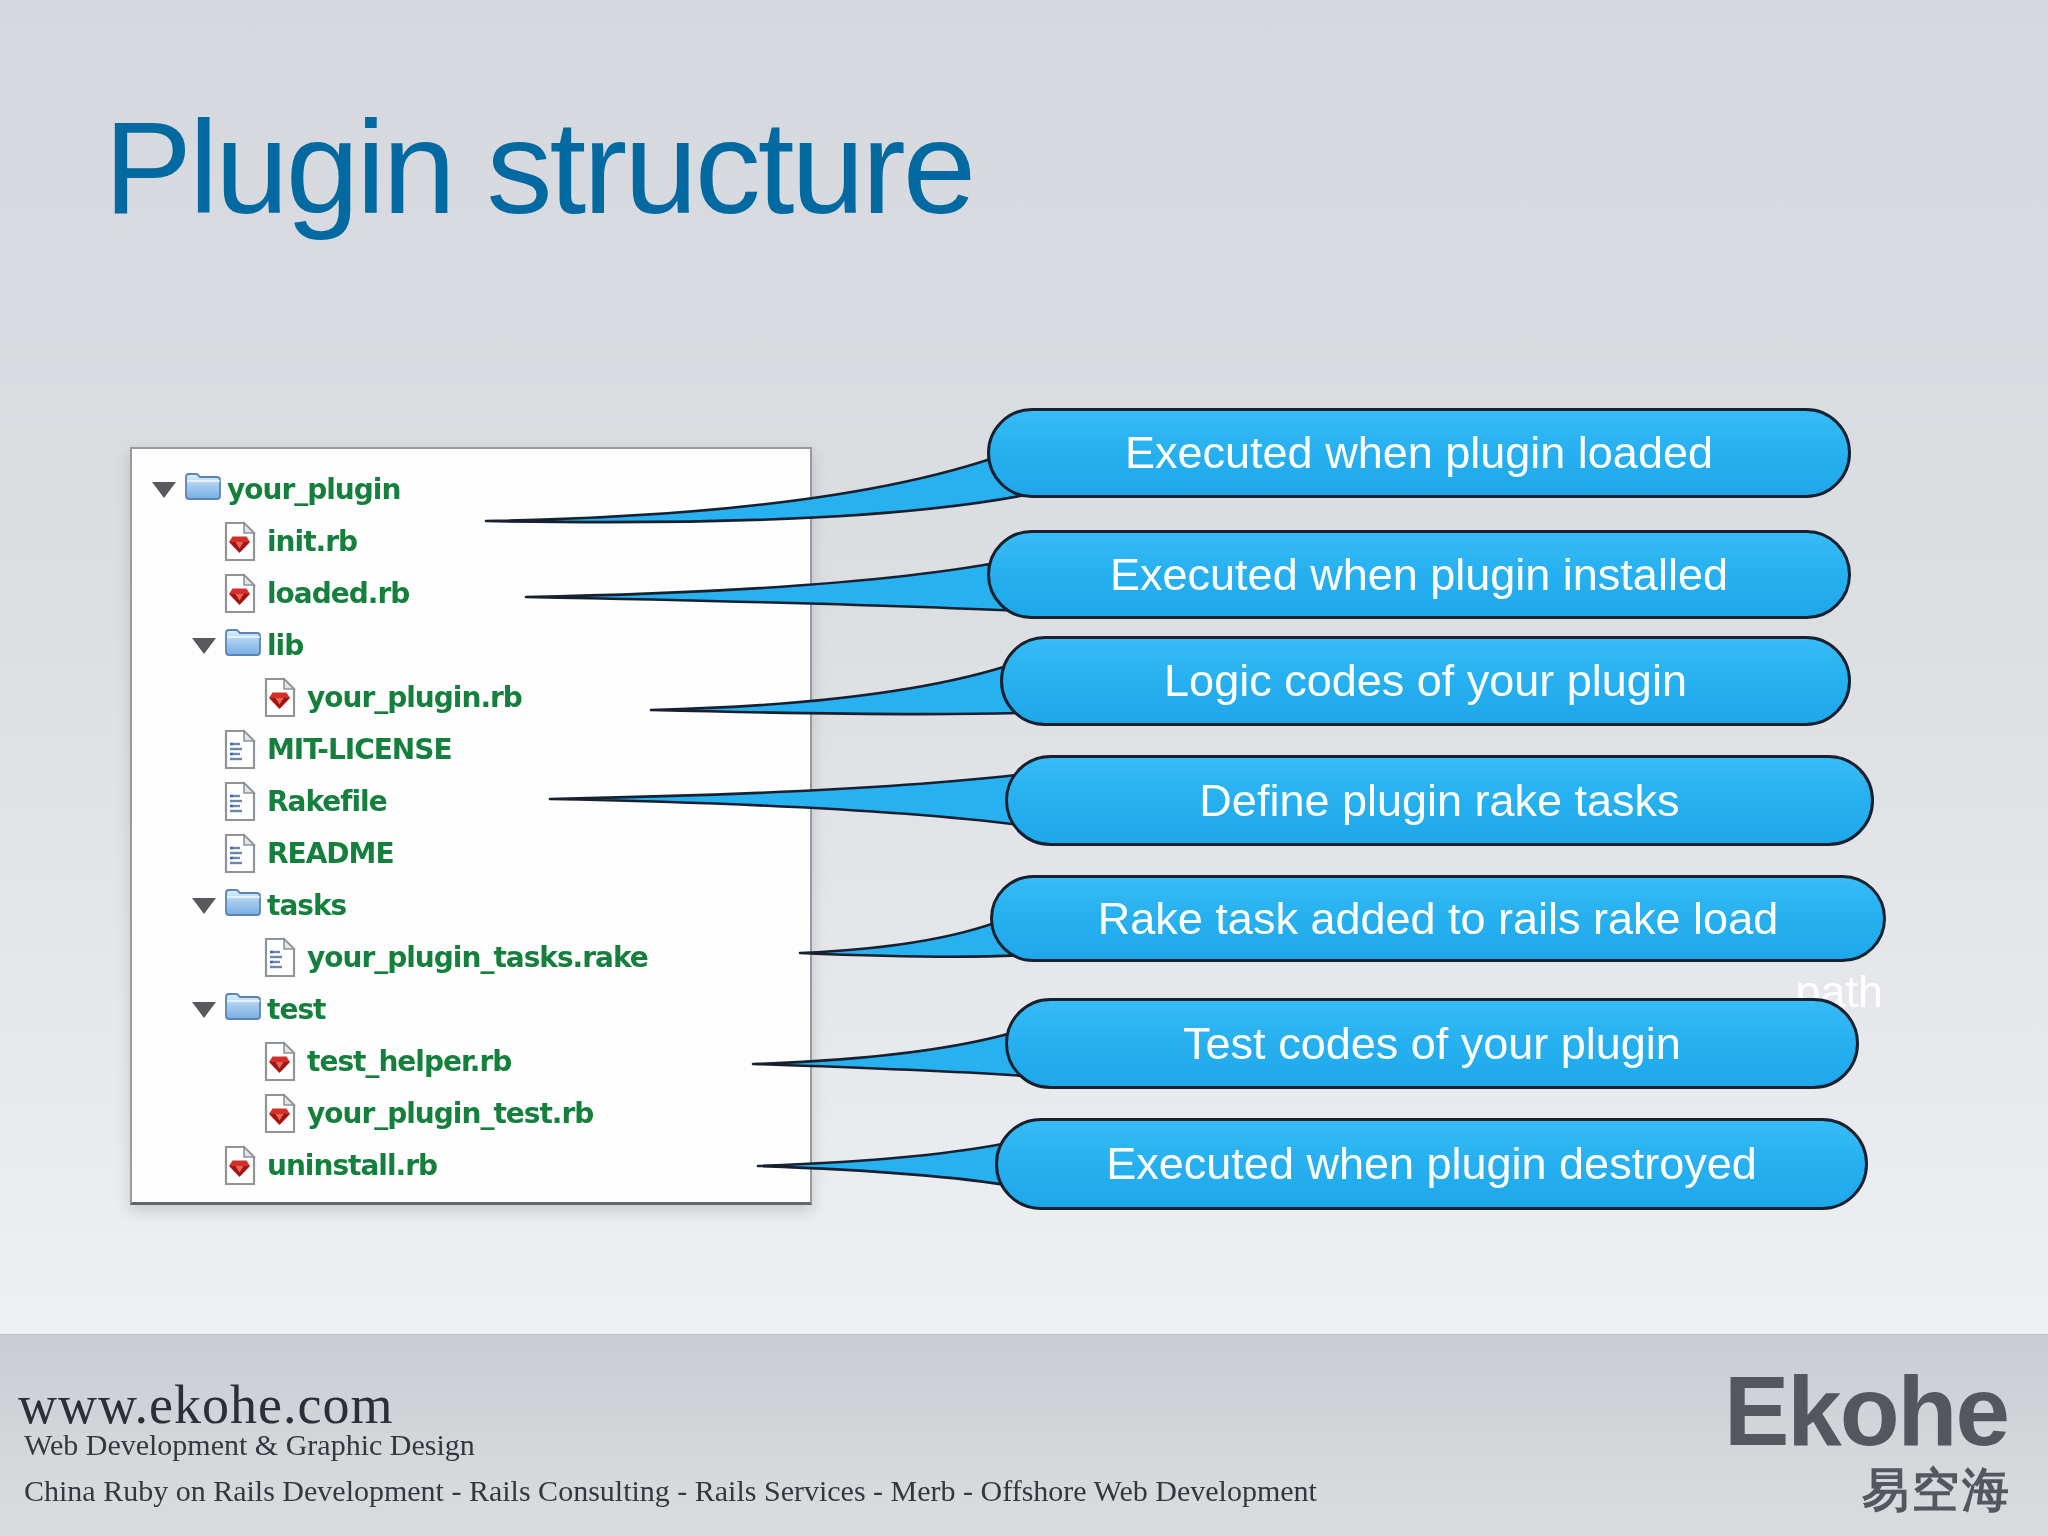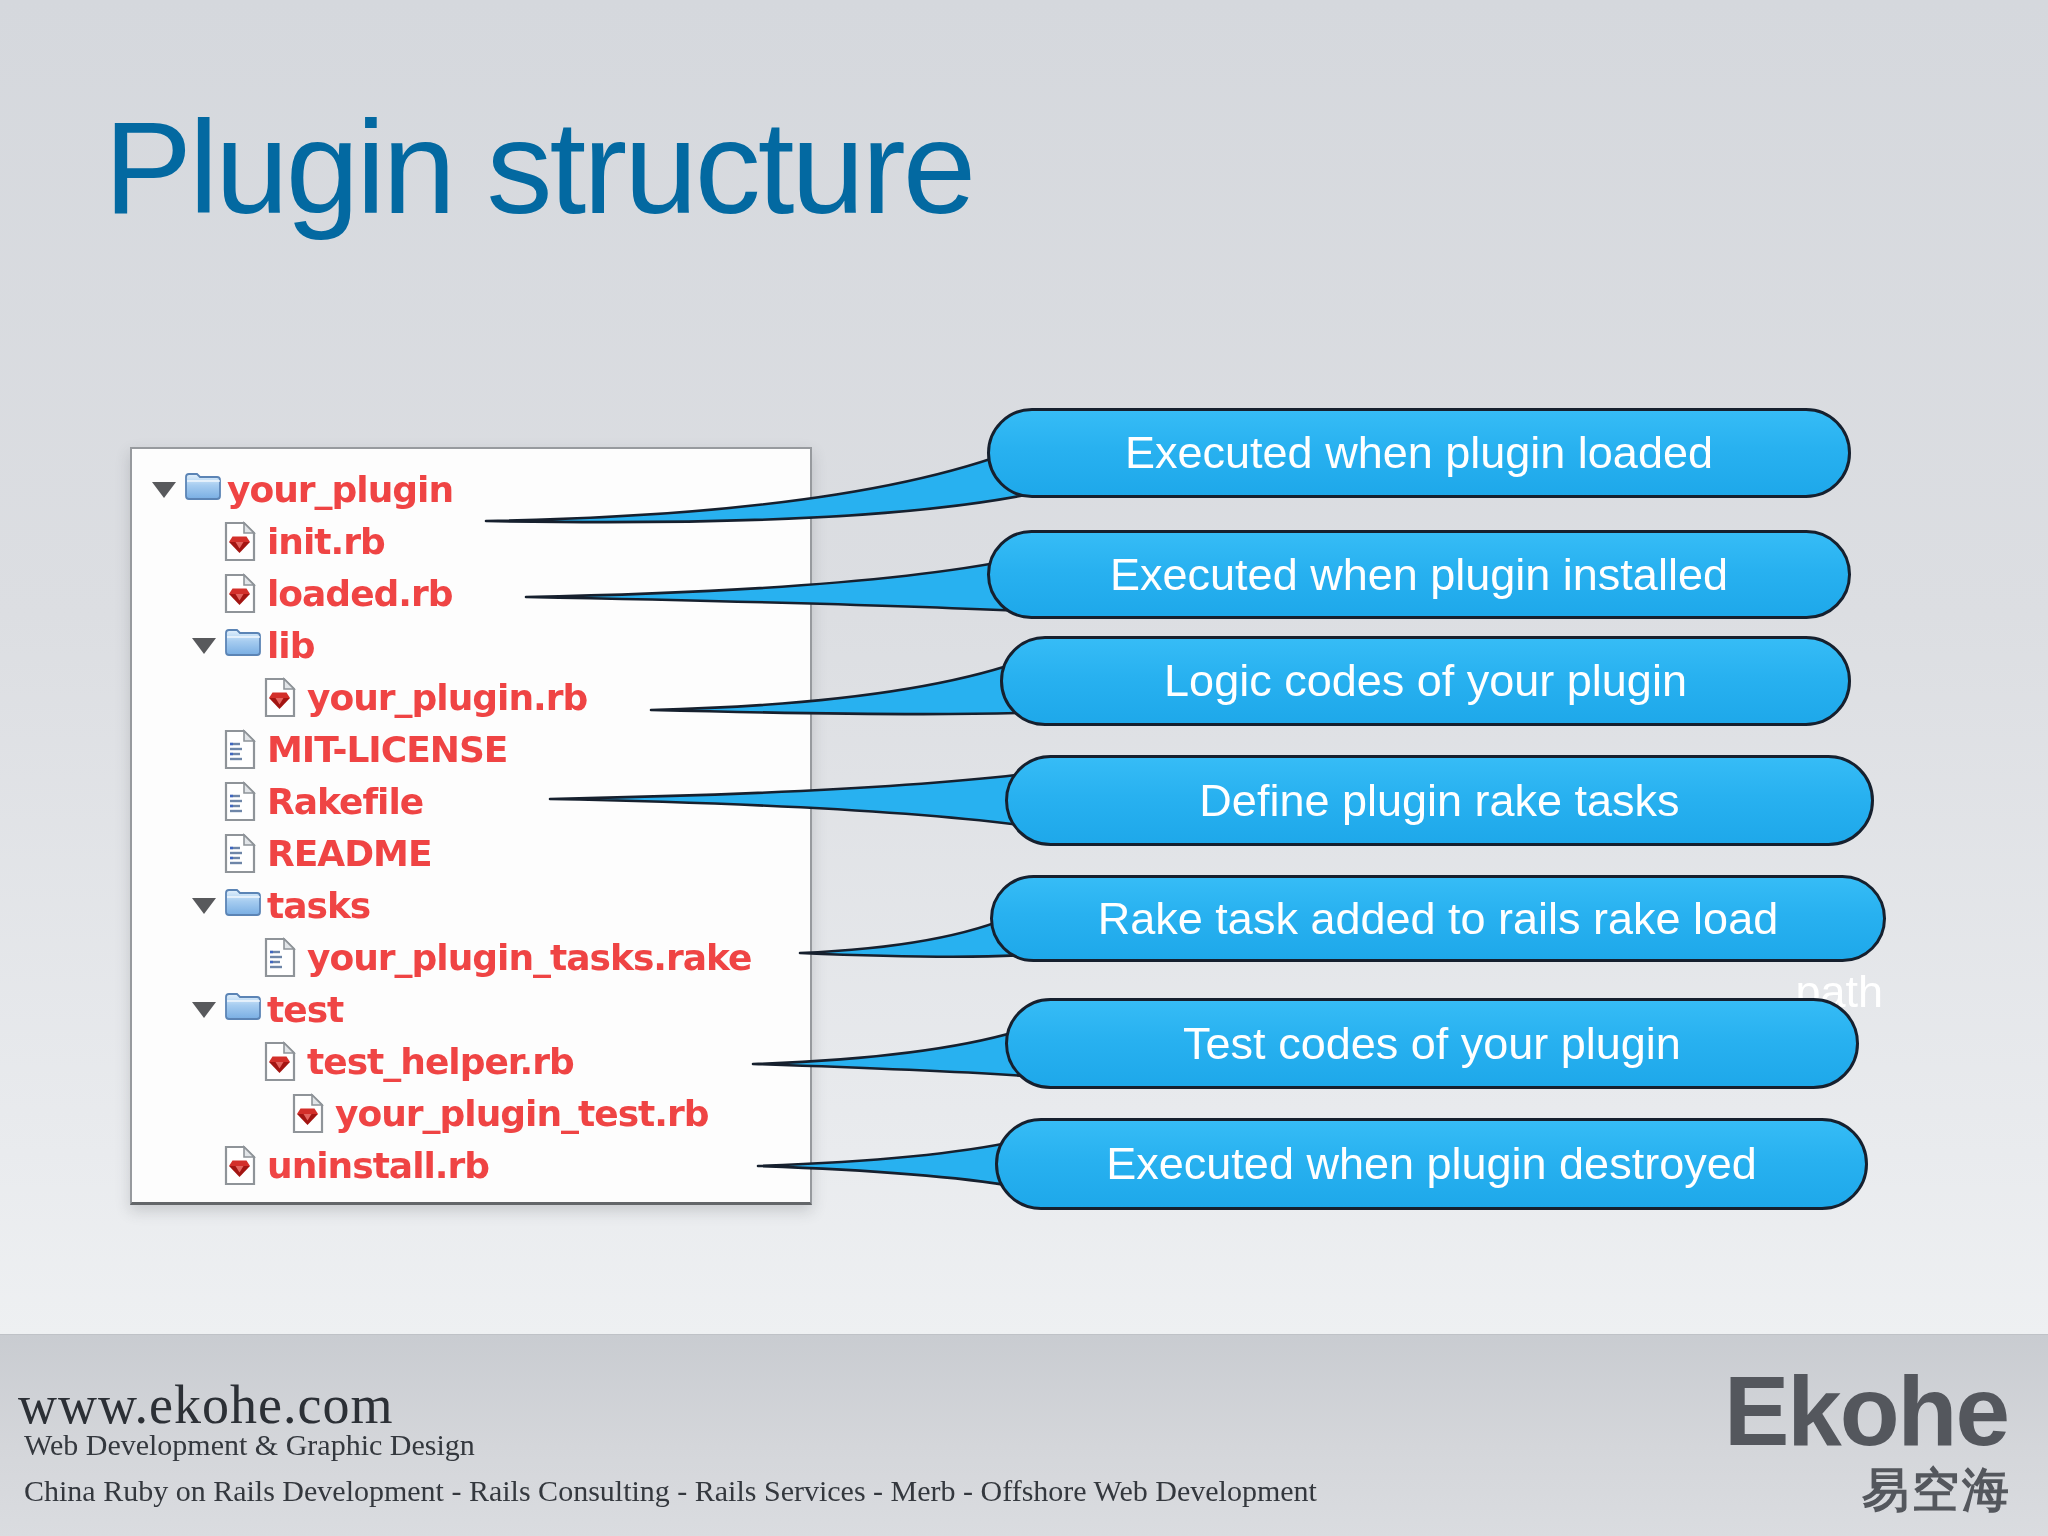--- a/index.html
+++ b/index.html
@@ -24,21 +24,21 @@
   .tree-row{position:absolute;left:0;width:100%;height:52px;}
   .tree-row .tri{
     position:absolute;top:19px;width:0;height:0;
     border-left:12px solid transparent;border-right:12px solid transparent;
     border-top:16px solid #58595c;
   }
   .tree-row .icon{position:absolute;top:6px;}
   .tree-row .row-label{
     position:absolute;top:50%;transform:translateY(-50%);
     font-family:"DejaVu Sans","Liberation Sans",sans-serif;
-    font-weight:bold;font-size:36px;color:#ef4444;white-space:nowrap;
+    font-weight:bold;font-size:28px;color:#15803d;white-space:nowrap;
     letter-spacing:-1px;
   }
   
   .tails{position:absolute;left:0;top:0;z-index:2;pointer-events:none;}
   
   .bubble{
     position:absolute;z-index:3;
     background:linear-gradient(180deg,#36bcf6 0%,#28b1f0 45%,#1ea8ea 100%);
     border:3px solid #16202e;border-radius:46px;
     display:flex;align-items:center;justify-content:center;
@@ -244,21 +244,21 @@
     <div class="tree-row" style="top: 586px;">
       <span class="icon" style="left:131px"><svg width="34" height="41" viewBox="0 0 34 41">
           <path d="M3,2 h18 l10,10 v27 h-28 z" fill="#ffffff" stroke="#8f9499" stroke-width="2.2"></path>
           <path d="M21,2 l10,10 h-10 z" fill="#e2e5e8" stroke="#8f9499" stroke-width="1.6"></path>
           <polygon points="6,21 27,21 16.5,32" fill="#a31512"></polygon>
           <polygon points="9.5,15.5 23.5,15.5 27,21 6,21" fill="#d32f2a"></polygon>
           <polygon points="12.5,21 20.5,21 16.5,27.5" fill="#e46560"></polygon>
         </svg></span>
       <span class="row-label" style="left:175px">test_helper.rb</span>
     </div>
-    <div class="tree-row" style="top: 638px; margin-left: 28px;">
+    <div class="tree-row" style="top: 638px;">
       <span class="icon" style="left:131px"><svg width="34" height="41" viewBox="0 0 34 41">
           <path d="M3,2 h18 l10,10 v27 h-28 z" fill="#ffffff" stroke="#8f9499" stroke-width="2.2"></path>
           <path d="M21,2 l10,10 h-10 z" fill="#e2e5e8" stroke="#8f9499" stroke-width="1.6"></path>
           <polygon points="6,21 27,21 16.5,32" fill="#a31512"></polygon>
           <polygon points="9.5,15.5 23.5,15.5 27,21 6,21" fill="#d32f2a"></polygon>
           <polygon points="12.5,21 20.5,21 16.5,27.5" fill="#e46560"></polygon>
         </svg></span>
       <span class="row-label" style="left:175px">your_plugin_test.rb</span>
     </div>
     <div class="tree-row" style="top: 690px;">

